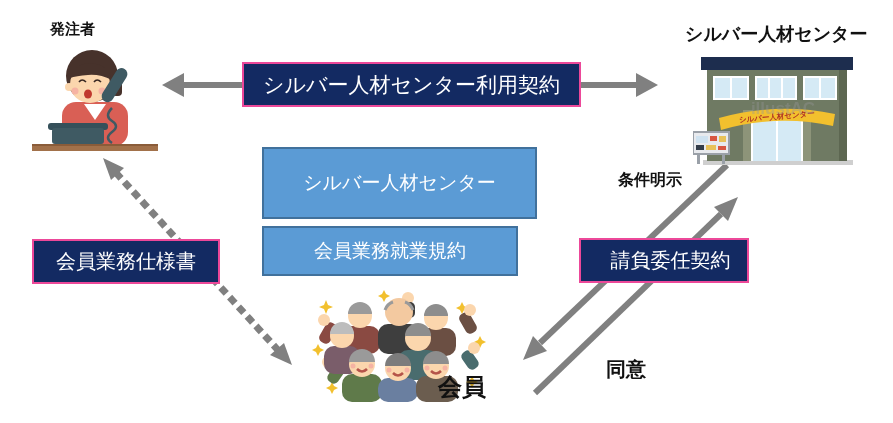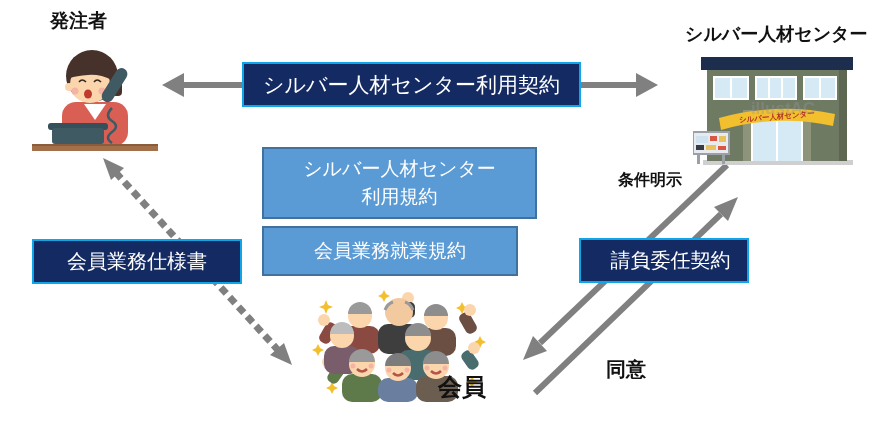--- a/index.html
+++ b/index.html
@@ -4,36 +4,36 @@
 <style>
   html,body{margin:0;padding:0;background:#fff;}
   .canvas{
     position:relative;width:893px;height:423px;background:#ffffff;
     font-family:"Liberation Sans","DejaVu Sans",sans-serif;overflow:hidden;
   }
   svg.arrow-layer{position:absolute;left:0;top:0;z-index:1;}
   .illus{position:absolute;z-index:2;}
   .navy-box{
     position:absolute;z-index:3;box-sizing:border-box;
-    background:#132a62;border:2px solid #0ea5e9;color:#ffffff;
+    background:#132a62;border:2px solid #ec4899;color:#ffffff;
     display:flex;align-items:center;justify-content:center;text-align:right;
   }
   .blue-box{
     position:absolute;z-index:3;box-sizing:border-box;
     background:#5b9bd5;border:2px solid #41719c;color:#ffffff;
     display:flex;flex-direction:column;align-items:center;justify-content:center;
     text-align:center;line-height:1.5;
   }
   .lbl{position:absolute;z-index:4;color:#111;font-weight:bold;white-space:nowrap;}
   .box-top{left:242px;top:62px;width:339px;height:45px;font-size:21px;}
   .box-blue1{left:262px;top:147px;width:275px;height:72px;font-size:19px;}
   .box-blue2{left:262px;top:226px;width:256px;height:50px;font-size:19px;}
-  .box-left{left:32px;top:239px;width:210px;height:45px;font-size:20px;}
+  .box-left{left:32px;top:239px;width:188px;height:45px;font-size:20px;}
   .box-right{left:579px;top:238px;width:170px;height:45px;font-size:20px;padding-left:13px;}
-  .lbl-orderer{left:50px;top:8px;font-size:19px;}
+  .lbl-orderer{left:50px;top:20px;font-size:15px;}
   .lbl-center{left:685px;top:22px;font-size:18px;}
   .lbl-condition{left:618px;top:170px;font-size:16px;}
   .lbl-agreement{left:562px;top:356px;font-size:20px;margin-left:44px;}
   .lbl-members{left:438px;top:371px;font-size:24px;}
 </style>
 </head>
 <body>
 
 <div class="canvas">
 
@@ -193,21 +193,20 @@
         <circle cx="133" cy="84" r="2.5" fill="#f6b3a3"></circle>
     </g>
   </svg>
 
   <div class="navy-box box-top">
     <span>シルバー人材センター利用契約</span>
   </div>
 
   <div class="blue-box box-blue1">
     <span>シルバー人材センター</span>
-    <span>利用規約</span>
   </div>
 
   <div class="blue-box box-blue2">
     <span>会員業務就業規約</span>
   </div>
 
   <div class="navy-box box-left">
     <span>会員業務仕様書</span>
   </div>
 

